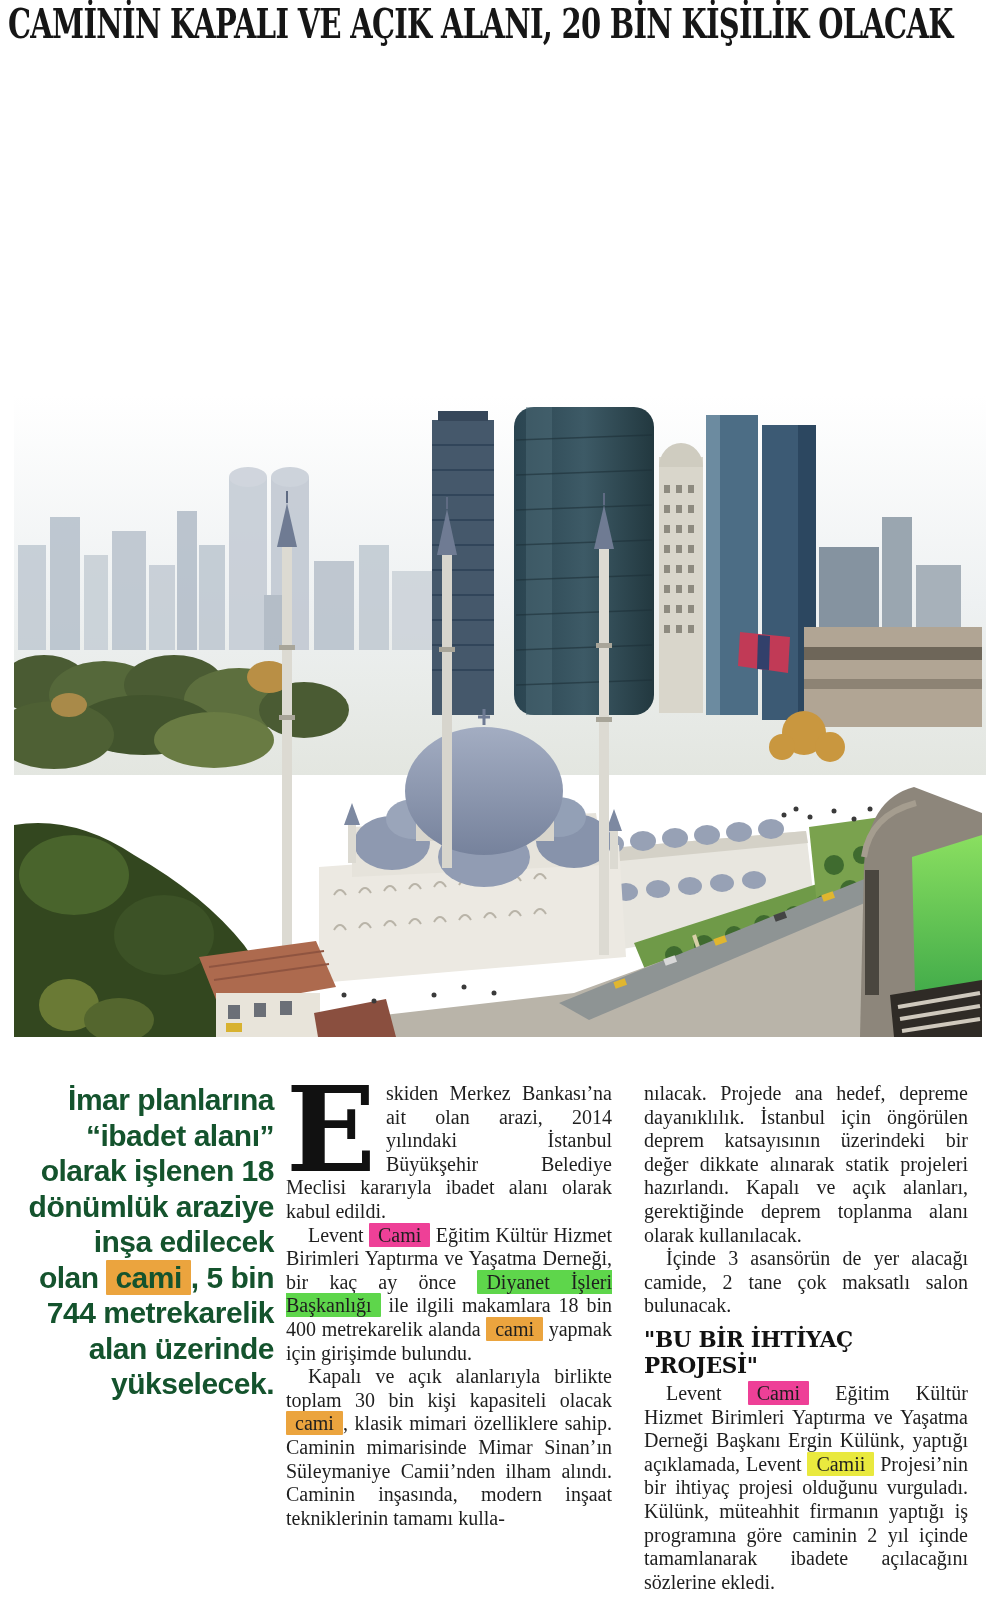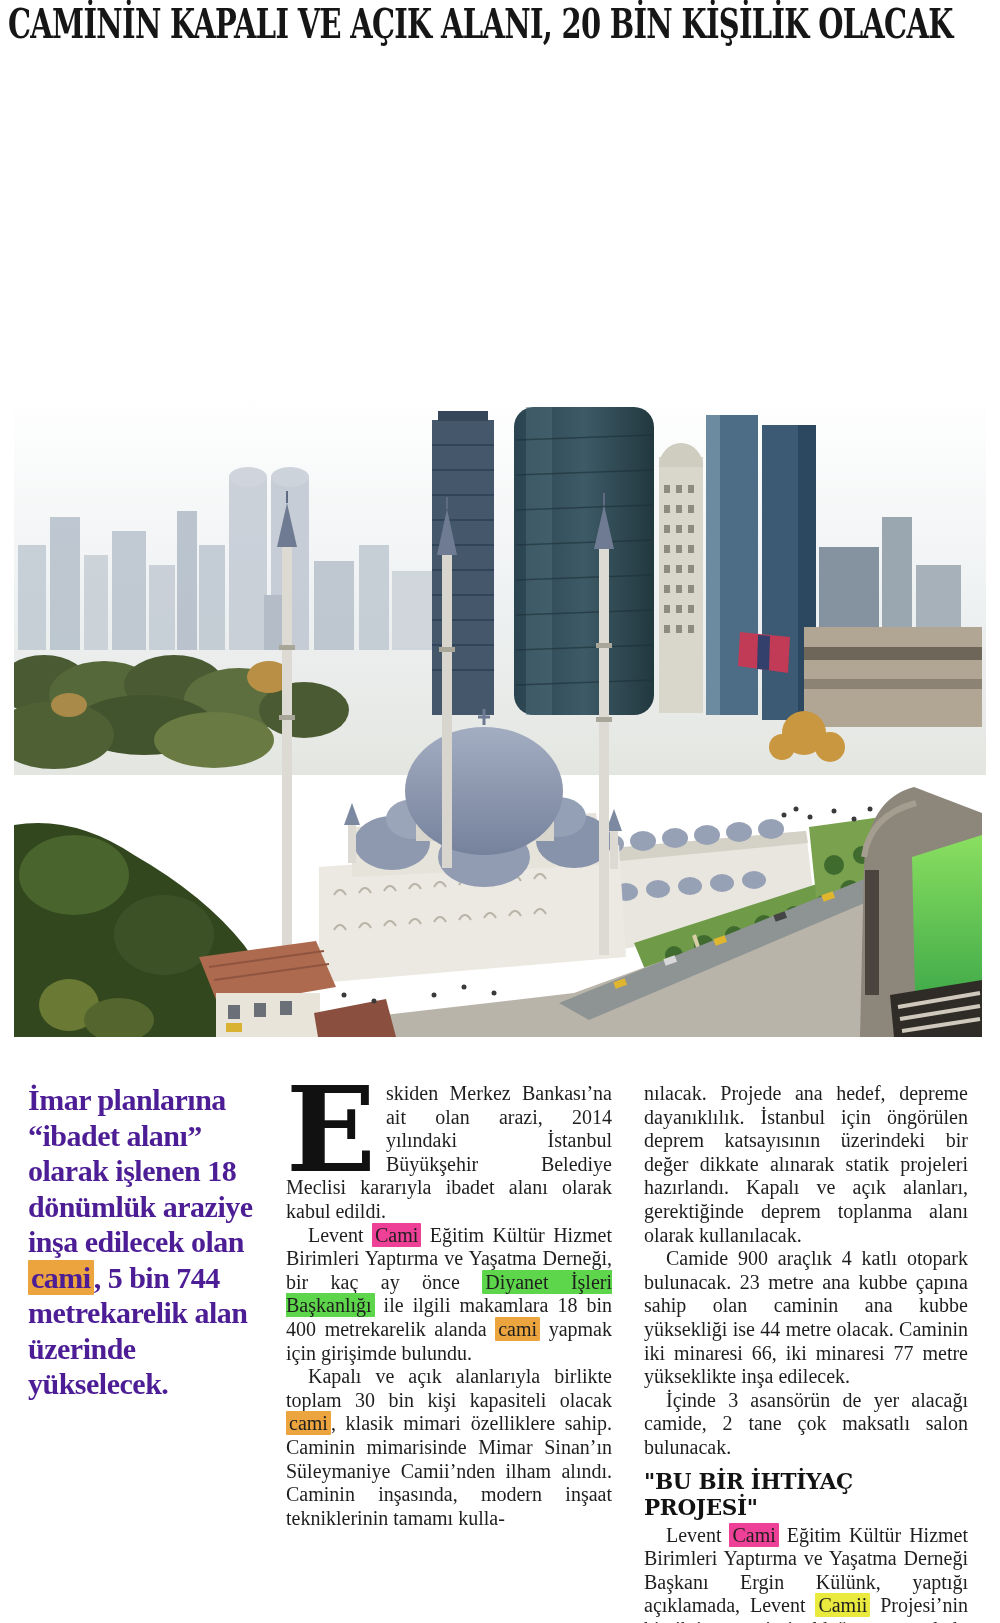--- a/index.html
+++ b/index.html
@@ -36,43 +36,43 @@
   
   .photo{
     position:absolute;top:395px;left:14px;width:972px;height:642px;
     overflow:hidden;
   }
   .photo svg{display:block;}
   
   .col{position:absolute;top:1082px;}
   .intro-col{
     left:28px;width:246px;
-    font-family:Liberation Serif, serif;font-weight:700;
-    font-size:30px;line-height:35.5px;color:#4c1d95;
+    font-family:Liberation Sans, sans-serif;font-weight:700;
+    font-size:30px;line-height:35.5px;text-align:right;color:#14532d;
     letter-spacing:-0.5px;
   }
   .mid-col{left:286px;width:326px;}
   .right-col{left:644px;width:324px;}
   .body-col p{
     margin:0;font-size:20px;line-height:23.6px;text-align:justify;
     color:#1e1e1e;
   }
   .body-col p.indent{text-indent:22px;}
   .dropcap{
     float:left;
     font-family:"DejaVu Serif", serif;font-weight:700;
     font-size:118px;line-height:92px;
     padding:2px 10px 0 0;color:#111;
   }
   .subhead{
     font-family:"DejaVu Serif", serif;font-weight:700;
     font-size:21.5px;line-height:26px;color:#121212;
     margin:9px 0 3px 0;letter-spacing:-0.3px;
   }
-  .hl{padding:1px 3px;border-radius:1px;}
+  .hl{padding:1px 9px;border-radius:1px;}
 </style>
 </head>
 <body>
 
 <div class="kicker-wrap">
   <span class="kicker fitw" style="transform: scaleX(0.706278);">CAMİNİN KAPALI VE AÇIK ALANI, 20 BİN KİŞİLİK OLACAK</span>
 </div>
 
 <div class="headline-wrap">
 </div>
@@ -383,17 +383,16 @@
 <div class="col intro-col"><span>İmar planlarına “ibadet alanı” olarak işlenen 18 dönümlük araziye inşa edilecek olan </span><span class="hl" style="background-color: rgb(235, 164, 62);">cami</span><span>, 5 bin 744 metrekarelik alan üzerinde yükselecek.</span></div>
 
 <div class="col mid-col body-col">
   <p><span class="dropcap">E</span><span>skiden Merkez Bankası’na ait olan arazi, 2014 yılındaki İstanbul Büyükşehir Belediye Meclisi kararıyla ibadet alanı olarak kabul edildi.</span></p>
   <p class="indent"><span>Levent </span><span class="hl" style="background-color: rgb(238, 64, 151);">Cami</span><span> Eğitim Kültür Hizmet Birimleri Yaptırma ve Yaşatma Derneği, bir kaç ay önce </span><span class="hl" style="background-color: rgb(94, 214, 75);">Diyanet İşleri Başkanlığı</span><span> ile ilgili makamlara 18 bin 400 metrekarelik alanda </span><span class="hl" style="background-color: rgb(235, 164, 62);">cami</span><span> yapmak için girişimde bulundu.</span></p>
   <p class="indent"><span>Kapalı ve açık alanlarıyla birlikte toplam 30 bin kişi kapasiteli olacak </span><span class="hl" style="background-color: rgb(235, 164, 62);">cami</span><span>, klasik mimari özelliklere sahip. Caminin mimarisinde Mimar Sinan’ın Süleymaniye Camii’nden ilham alındı. Caminin inşasında, modern inşaat tekniklerinin tamamı kulla-</span></p>
 </div>
 
 <div class="col right-col body-col">
   <p><span>nılacak. Projede ana hedef, depreme dayanıklılık. İstanbul için öngörülen deprem katsayısının üzerindeki bir değer dikkate alınarak statik projeleri hazırlandı. Kapalı ve açık alanları, gerektiğinde deprem toplanma alanı olarak kullanılacak.</span></p>
-  <p class="indent"><span>Camide 900 araçlık 4 katlı otopark bulunacak. 23 metre ana kubbe çapına sahip olan caminin ana kubbe yüksekliği ise 44 metre olacak. Caminin iki minaresi 66, iki minaresi 77 metre yükseklikte inşa edilecek.</span></p>
   <p class="indent"><span>İçinde 3 asansörün de yer alacağı camide, 2 tane çok maksatlı salon bulunacak.</span></p>
   <div class="subhead">"BU BİR İHTİYAÇ PROJESİ"</div>
   <p class="indent"><span>Levent </span><span class="hl" style="background-color: rgb(238, 64, 151);">Cami</span><span> Eğitim Kültür Hizmet Birimleri Yaptırma ve Yaşatma Derneği Başkanı Ergin Külünk, yaptığı açıklamada, Levent </span><span class="hl" style="background-color: rgb(233, 233, 62);">Camii</span><span> Projesi’nin bir ihtiyaç projesi olduğunu vurguladı. Külünk, müteahhit firmanın yaptığı iş programına göre caminin 2 yıl içinde tamamlanarak ibadete açılacağını sözlerine ekledi.</span></p>
 </div>
 
 </body></html>

